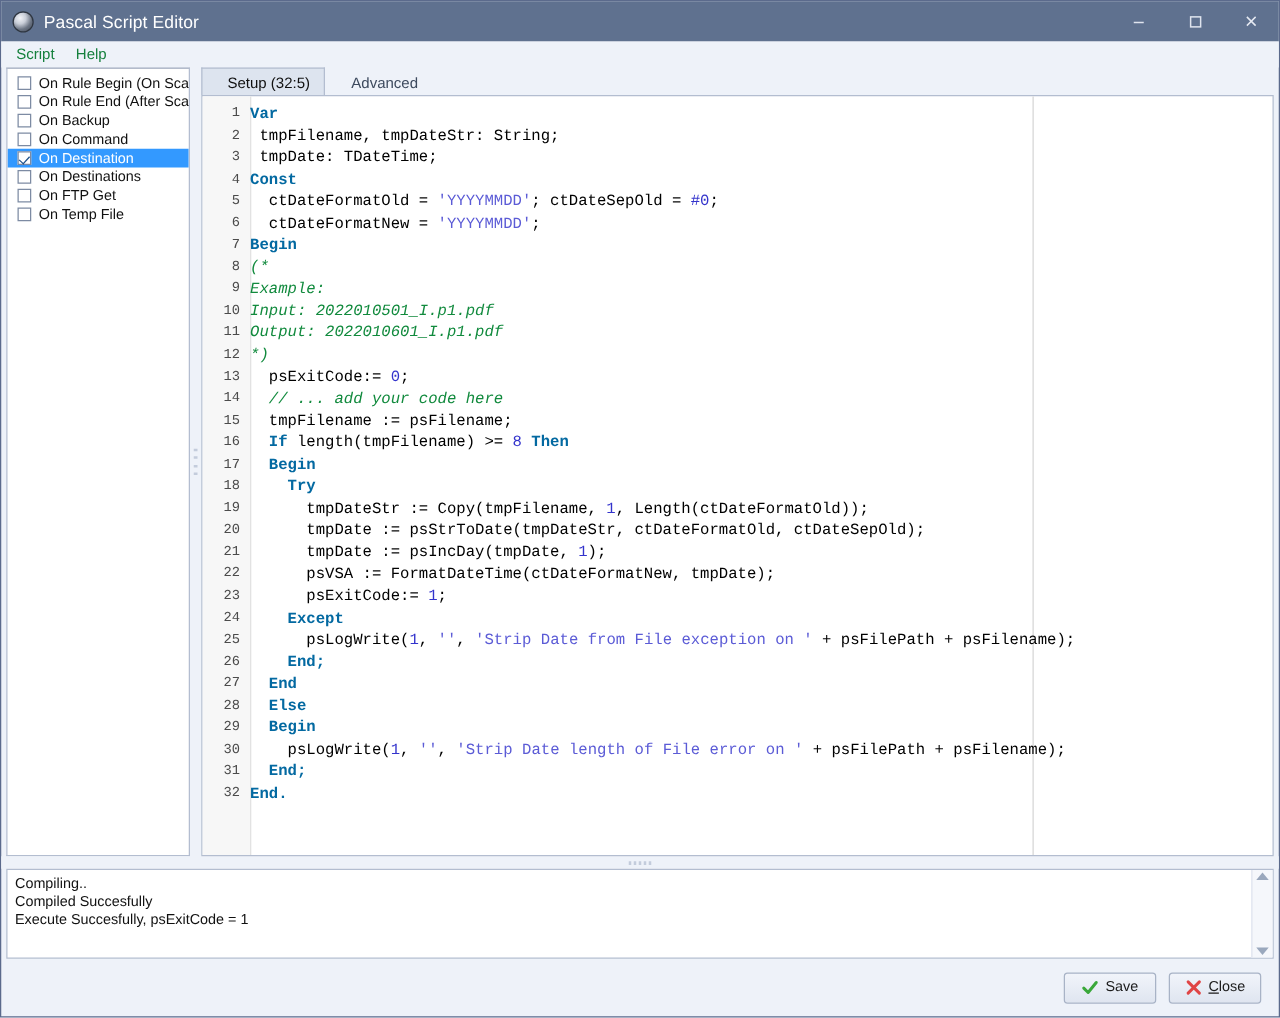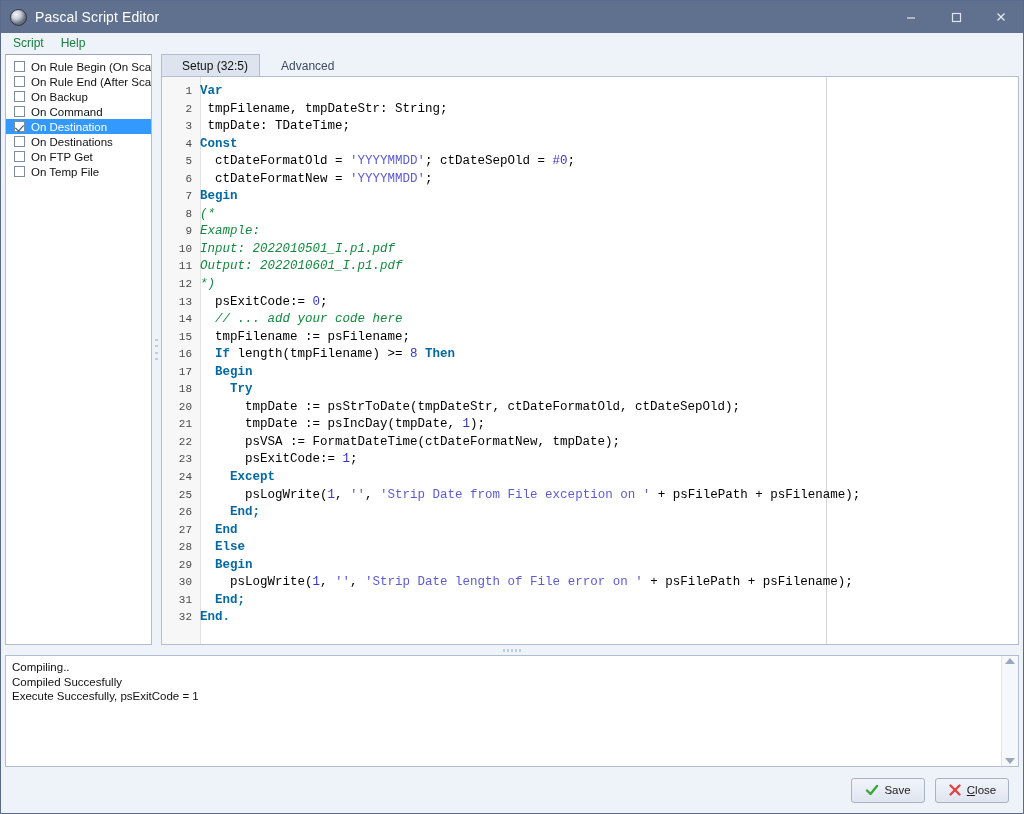--- a/index.html
+++ b/index.html
@@ -244,21 +244,21 @@
     align-items: center;
     justify-content: center;
     background: #eef2f9;
   }
   .hsplit-grip { display: flex; gap: 2px; }
   .hsplit-grip i { display: block; width: 2px; height: 3px; background: #c3ccdc; }
 
   
   .logwrap {
     flex: 0 0 auto;
-    height: 112px;
+    height: 72px;
     margin: 0 4px;
     background: #ffffff;
     border: 1px solid #b3bdd0;
     box-sizing: border-box;
     display: flex;
     position: relative;
   }
   .logtext {
     flex: 1 1 auto;
     padding: 4px 6px;
@@ -411,20 +411,21 @@
             <div class="cline"><span class="lnum">9</span><span class="ctext"><span class="cmt">Example:</span></span></div>
             <div class="cline"><span class="lnum">10</span><span class="ctext"><span class="cmt">Input: 2022010501_I.p1.pdf</span></span></div>
             <div class="cline"><span class="lnum">11</span><span class="ctext"><span class="cmt">Output: 2022010601_I.p1.pdf</span></span></div>
             <div class="cline"><span class="lnum">12</span><span class="ctext"><span class="cmt">*)</span></span></div>
             <div class="cline"><span class="lnum">13</span><span class="ctext"><span class="pln">  psExitCode:= </span><span class="num">0</span><span class="pln">;</span></span></div>
             <div class="cline"><span class="lnum">14</span><span class="ctext"><span class="cmt">  // ... add your code here</span></span></div>
             <div class="cline"><span class="lnum">15</span><span class="ctext"><span class="pln">  tmpFilename := psFilename;</span></span></div>
             <div class="cline"><span class="lnum">16</span><span class="ctext"><span class="pln">  </span><span class="kw">If</span><span class="pln"> length(tmpFilename) &gt;= </span><span class="num">8</span><span class="pln"> </span><span class="kw">Then</span></span></div>
             <div class="cline"><span class="lnum">17</span><span class="ctext"><span class="pln">  </span><span class="kw">Begin</span></span></div>
             <div class="cline"><span class="lnum">18</span><span class="ctext"><span class="pln">    </span><span class="kw">Try</span></span></div>
+            <div class="cline"><span class="lnum">19</span><span class="ctext"><span class="pln">      tmpDateStr := Copy(tmpFilename, </span><span class="num">1</span><span class="pln">, Length(ctDateFormatOld));</span></span></div>
             <div class="cline"><span class="lnum">20</span><span class="ctext"><span class="pln">      tmpDate := psStrToDate(tmpDateStr, ctDateFormatOld, ctDateSepOld);</span></span></div>
             <div class="cline"><span class="lnum">21</span><span class="ctext"><span class="pln">      tmpDate := psIncDay(tmpDate, </span><span class="num">1</span><span class="pln">);</span></span></div>
             <div class="cline"><span class="lnum">22</span><span class="ctext"><span class="pln">      psVSA := FormatDateTime(ctDateFormatNew, tmpDate);</span></span></div>
             <div class="cline"><span class="lnum">23</span><span class="ctext"><span class="pln">      psExitCode:= </span><span class="num">1</span><span class="pln">;</span></span></div>
             <div class="cline"><span class="lnum">24</span><span class="ctext"><span class="pln">    </span><span class="kw">Except</span></span></div>
             <div class="cline"><span class="lnum">25</span><span class="ctext"><span class="pln">      psLogWrite(</span><span class="num">1</span><span class="pln">, </span><span class="str">''</span><span class="pln">, </span><span class="str">'Strip Date from File exception on '</span><span class="pln"> + psFilePath + psFilename);</span></span></div>
             <div class="cline"><span class="lnum">26</span><span class="ctext"><span class="pln">    </span><span class="kw">End;</span></span></div>
             <div class="cline"><span class="lnum">27</span><span class="ctext"><span class="pln">  </span><span class="kw">End</span></span></div>
             <div class="cline"><span class="lnum">28</span><span class="ctext"><span class="pln">  </span><span class="kw">Else</span></span></div>
             <div class="cline"><span class="lnum">29</span><span class="ctext"><span class="pln">  </span><span class="kw">Begin</span></span></div>

